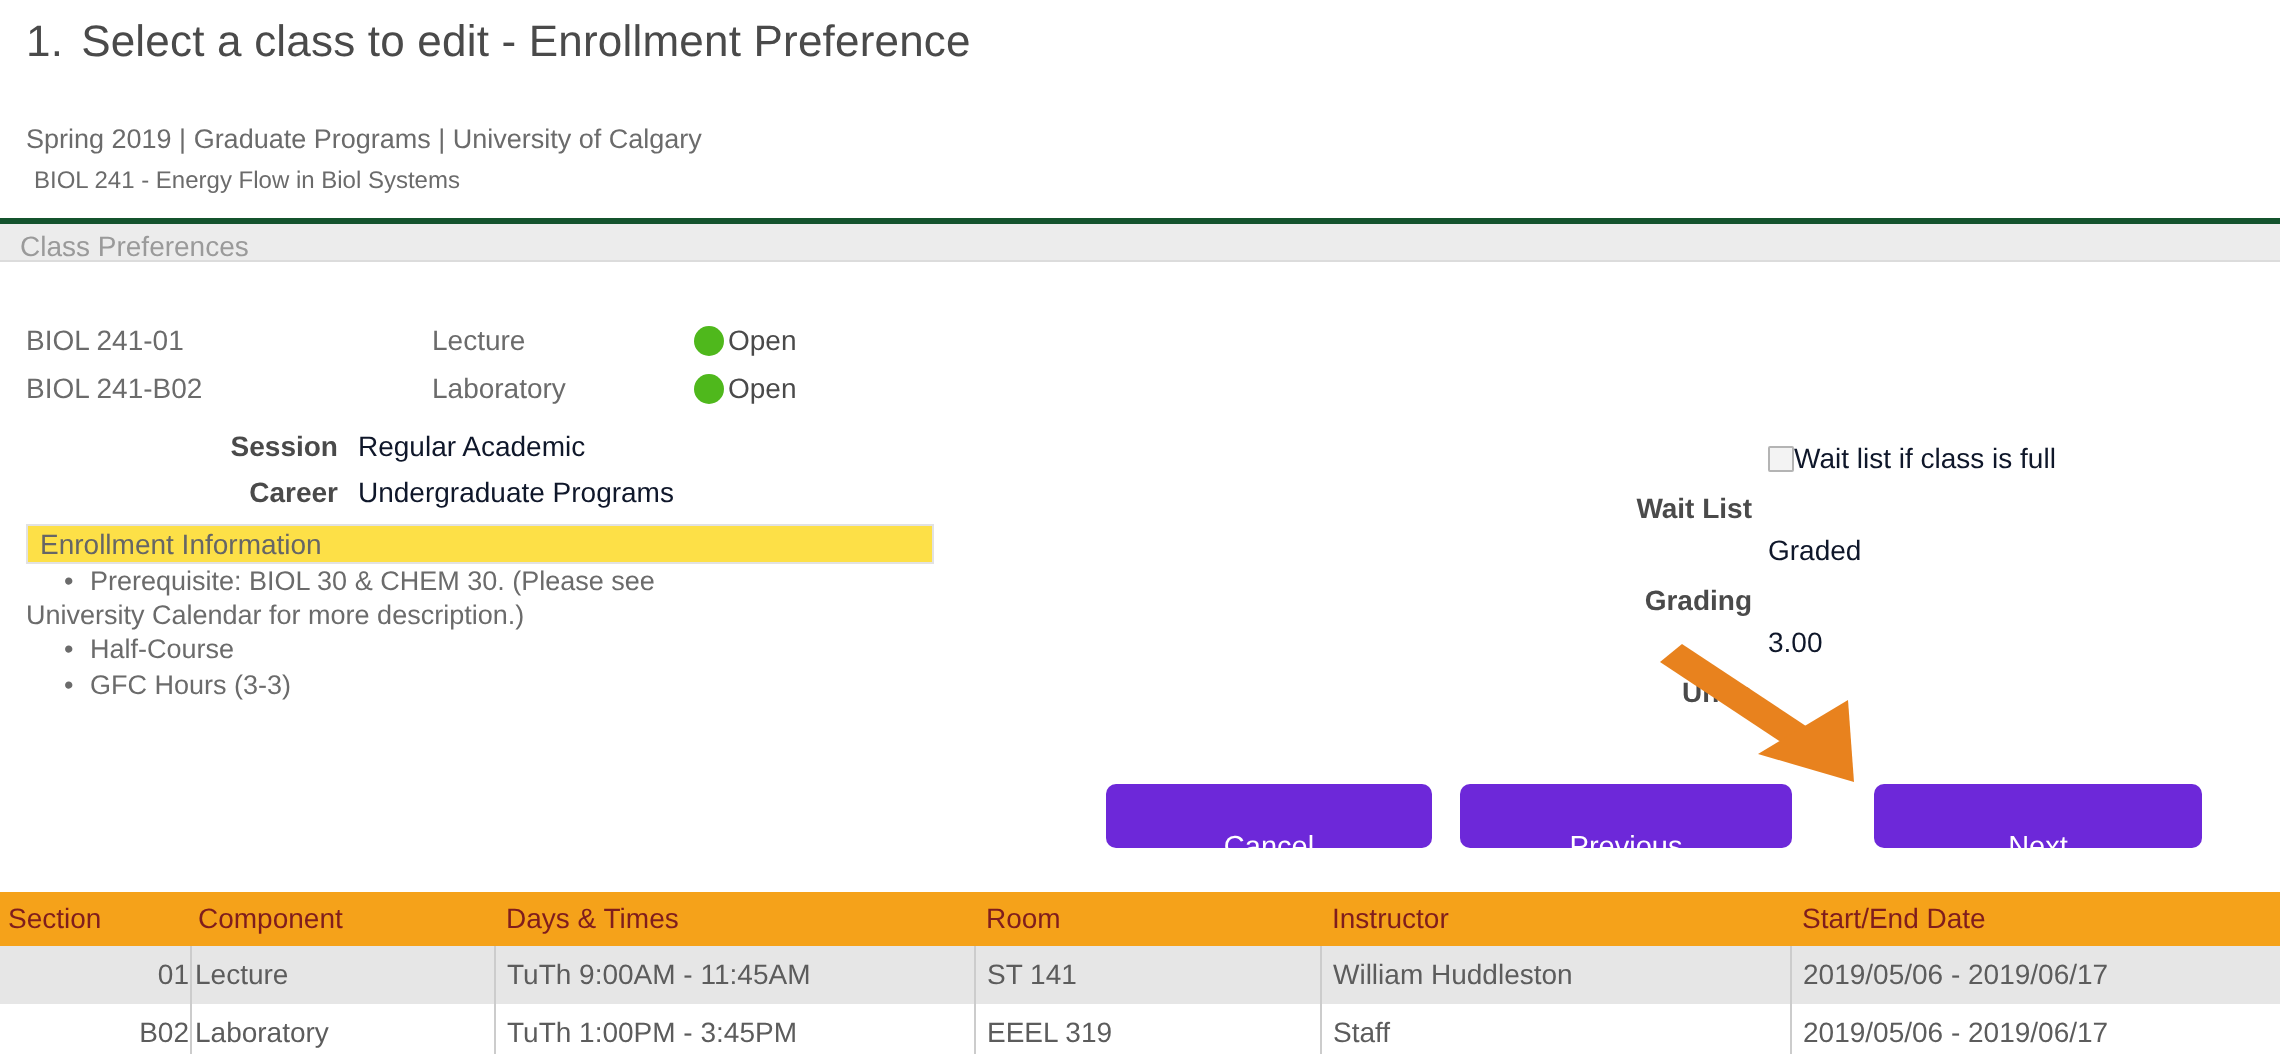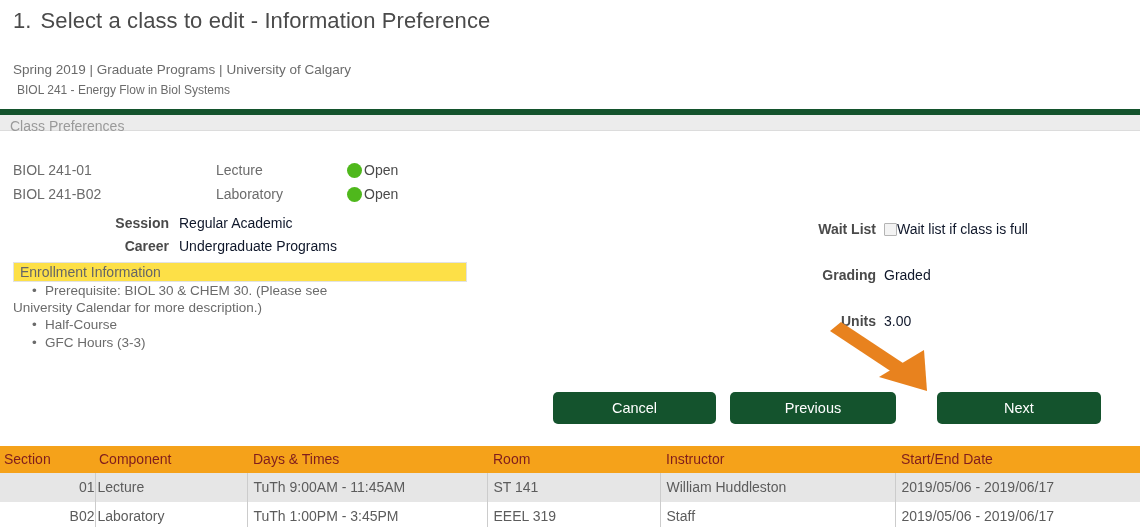--- a/index.html
+++ b/index.html
@@ -49,21 +49,21 @@
   }
 
   
   .bar-class-prefs {
     position: absolute;
     left: 0;
     top: 109px;
     width: 1140px;
     height: 22px;
     background: #ececec;
-    border-top: 6px solid #14532d;
+    border-top: 3px solid #14532d;
     border-bottom: 1px solid #dcdcdc;
     box-sizing: border-box;
   }
   .bar-class-prefs .bar-label {
     position: absolute;
     left: 10px;
     top: 3px;
     font-size: 14px;
     color: #9a9a9a;
     white-space: nowrap;
@@ -108,21 +108,21 @@
   
   .lv { position: absolute; font-size: 14px; white-space: nowrap; }
   .lv .lbl { position: absolute; font-weight: bold; color: #4a4a4a; text-align: right; }
   .lv .val { position: absolute; color: #0f172a; }
 
   
   .lv-left .lbl { left: 0; width: 156px; }
   .lv-left .val { left: 166px; }
 
   
-  .lv-right .lbl { left: 0; width: 123px; }
+  .lv-right .lbl { left: 0; width: 123px; margin-top: 25px; }
   .lv-right .val { left: 131px; }
 
   
   .enroll-list {
     position: absolute;
     left: 13px;
     top: 283px;
     width: 460px;
     margin: 0;
     padding: 0;
@@ -158,28 +158,28 @@
     background: #f3f3f3;
     box-sizing: border-box;
     vertical-align: -2px;
     border-radius: 1px;
   }
 
   
   .btn {
     position: absolute;
     height: 32px;
-    background: #14532d;
+    background: #6d28d9;
     color: #ffffff;
     border: none;
     border-radius: 5px;
     font-family: "Liberation Sans", sans-serif;
     font-size: 14.5px;
     cursor: pointer;
-    padding: 0;
+    padding: 16px;
     line-height: 32px;
     text-align: center;
   }
   .btn-cancel   { left: 553px; top: 392px; width: 163px; }
   .btn-previous { left: 730px; top: 392px; width: 166px; }
   .btn-next     { left: 937px; top: 392px; width: 164px; }
 
   
   .annot-arrow {
     position: absolute;
@@ -235,21 +235,21 @@
   .col-component { width: 152px; }
   .col-days      { width: 240px; }
   .col-room      { width: 173px; }
   .col-instr     { width: 235px; }
   .col-dates     { width: 245px; }
 </style>
 </head>
 <body>
 
 <div class="page-title">
-  <span class="num">1.</span><span>Select a class to edit - Information Preference</span>
+  <span class="num">1.</span><span>Select a class to edit - Enrollment Preference</span>
 </div>
 
 <div class="breadcrumb">Spring 2019 | Graduate Programs | University of Calgary</div>
 <div class="course-line">BIOL  241 - Energy Flow in Biol Systems</div>
 
 <div class="bar-class-prefs">
   <span class="bar-label">Class Preferences</span>
 </div>
 
 <div class="class-row" style="left:13px; top:162px;">

